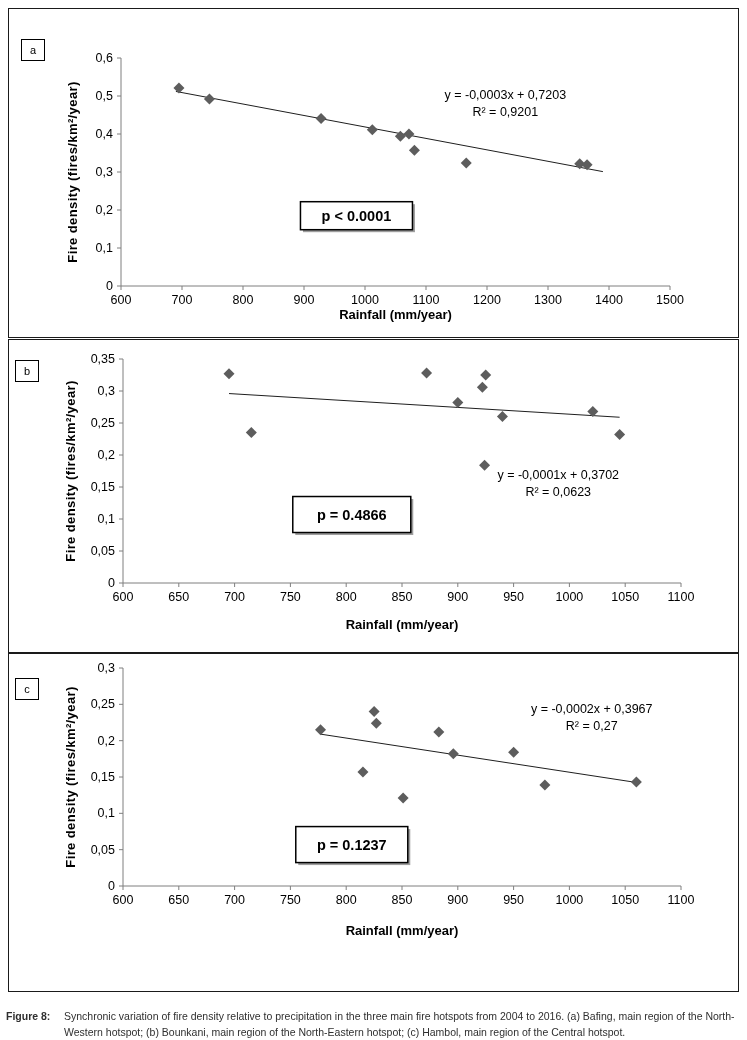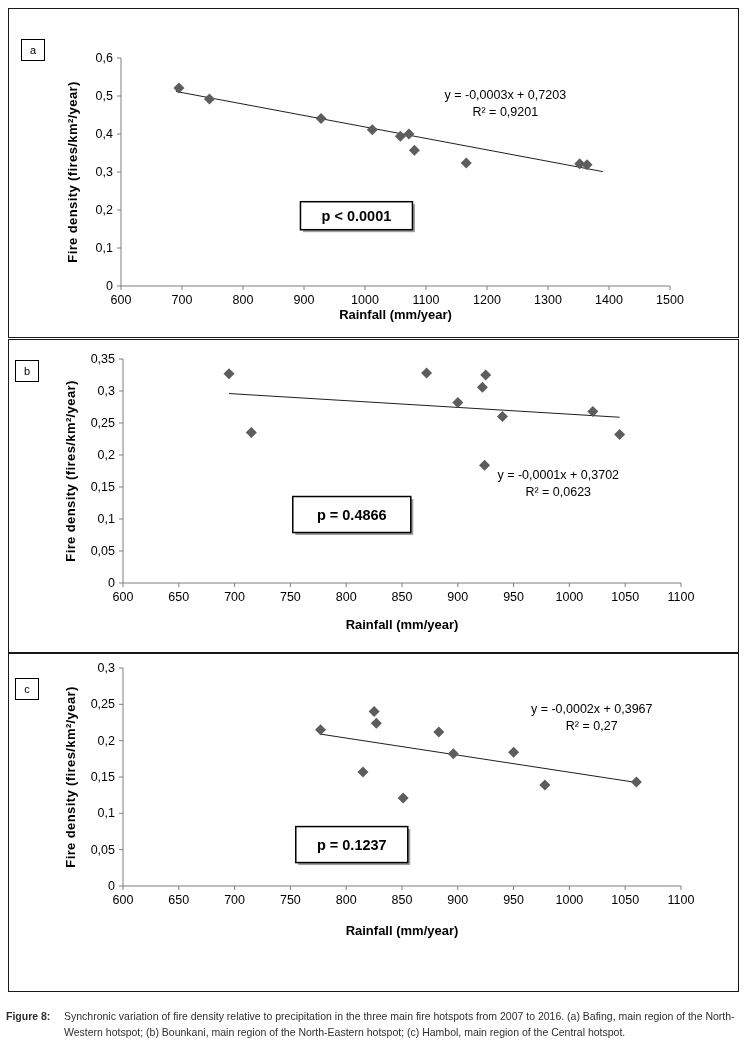--- a/index.html
+++ b/index.html
@@ -239,16 +239,16 @@
         <g>
           <rect x="289.28" y="175.08" width="112" height="36" fill="#9e9e9e"></rect>
           <rect x="286.78" y="172.58" width="112" height="36" fill="#ffffff" stroke="#000000" stroke-width="1.5"></rect>
           <text x="342.78" y="195.58" text-anchor="middle" font-size="14.5" font-weight="bold">p = 0.1237</text>
         </g>
       </svg>
   </section>
 
   <div class="caption">
     <span class="cap-label">Figure 8:</span>
-    <span class="cap-text">Synchronic variation of fire density relative to precipitation in the three main fire hotspots from 2007 to 2016. (a) Bafing, main region of the North-Western hotspot; (b) Bounkani, main region of the North-Eastern hotspot; (c) Hambol, main region of the Central hotspot.</span>
+    <span class="cap-text">Synchronic variation of fire density relative to precipitation in the three main fire hotspots from 2004 to 2016. (a) Bafing, main region of the North-Western hotspot; (b) Bounkani, main region of the North-Eastern hotspot; (c) Hambol, main region of the Central hotspot.</span>
   </div>
 
 </div>
 
 </body></html>

